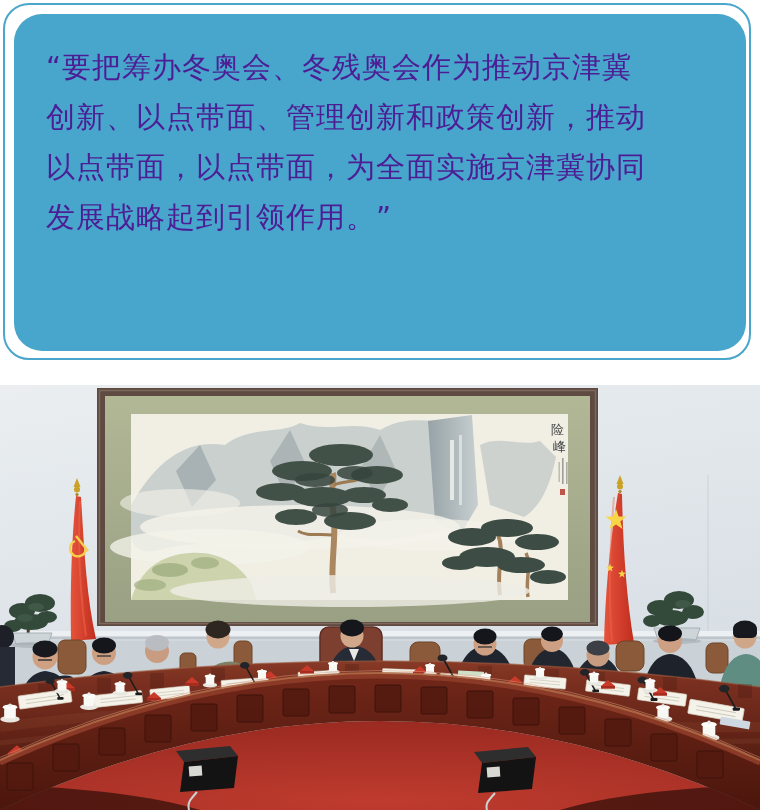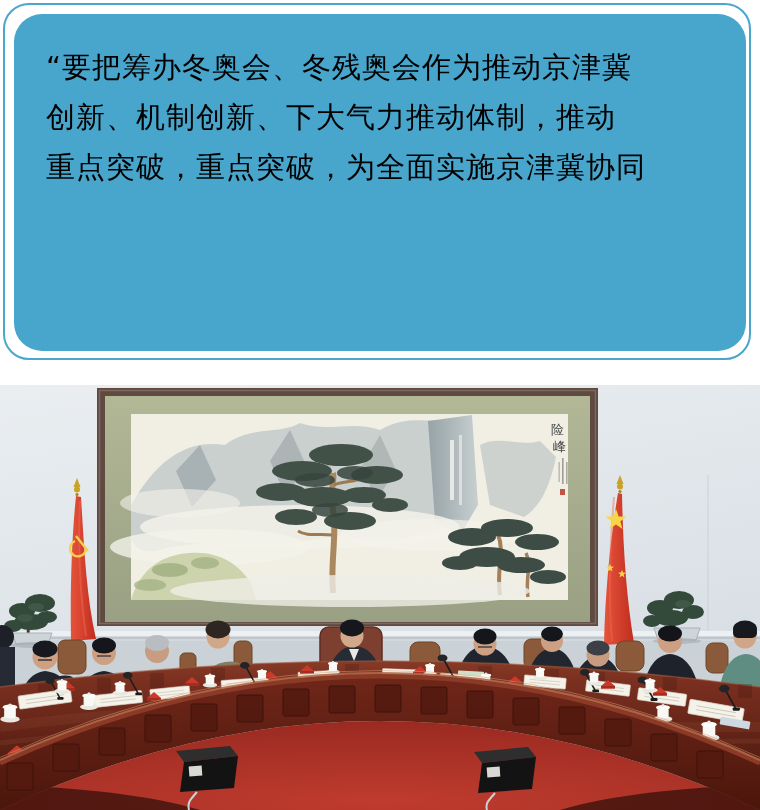--- a/index.html
+++ b/index.html
@@ -10,37 +10,38 @@
   .quote-outline{
     position:absolute;left:3px;top:3px;width:748px;height:357px;
     border:2.5px solid #4aa6cb;border-radius:26px;box-sizing:border-box;
   }
   .quote-card{
     position:absolute;left:14px;top:14px;width:732px;height:337px;
     background:#48a5cb;border-radius:28px;box-sizing:border-box;
     padding:28px 26px 0 32px;
   }
   .quote-line{
-    color:#000000;font-size:29px;line-height:50px;letter-spacing:1px;
+    color:#4c1d95;font-size:29px;line-height:50px;letter-spacing:1px;
     font-weight:500;white-space:nowrap;
   }
   .photo{
     position:absolute;left:0;top:385px;width:760px;height:425px;
   }
   .photo svg{display:block;}
 </style>
 </head>
 <body>
 
 <div class="quote-outline"></div>
 
 <div class="quote-card">
   <div class="quote-line">“要把筹办冬奥会、冬残奥会作为推动京津冀</div>
-  <div class="quote-line">创新、机制创新、下大气力推动体制，推动</div>
-  <div class="quote-line">重点突破，重点突破，为全面实施京津冀协同</div>
+  <div class="quote-line">创新、以点带面、管理创新和政策创新，推动</div>
+  <div class="quote-line">以点带面，以点带面，为全面实施京津冀协同</div>
+  <div class="quote-line">发展战略起到引领作用。”</div>
 </div>
 
 <div class="photo">
 <svg width="760" height="425" viewBox="0 0 760 425" xmlns="http://www.w3.org/2000/svg">
   <defs>
     <linearGradient id="wallGrad" x1="0" y1="0" x2="0.3" y2="1">
       <stop offset="0" stop-color="#eaeef1"></stop>
       <stop offset="0.6" stop-color="#dde3e8"></stop>
       <stop offset="1" stop-color="#d5dce1"></stop>
     </linearGradient>

